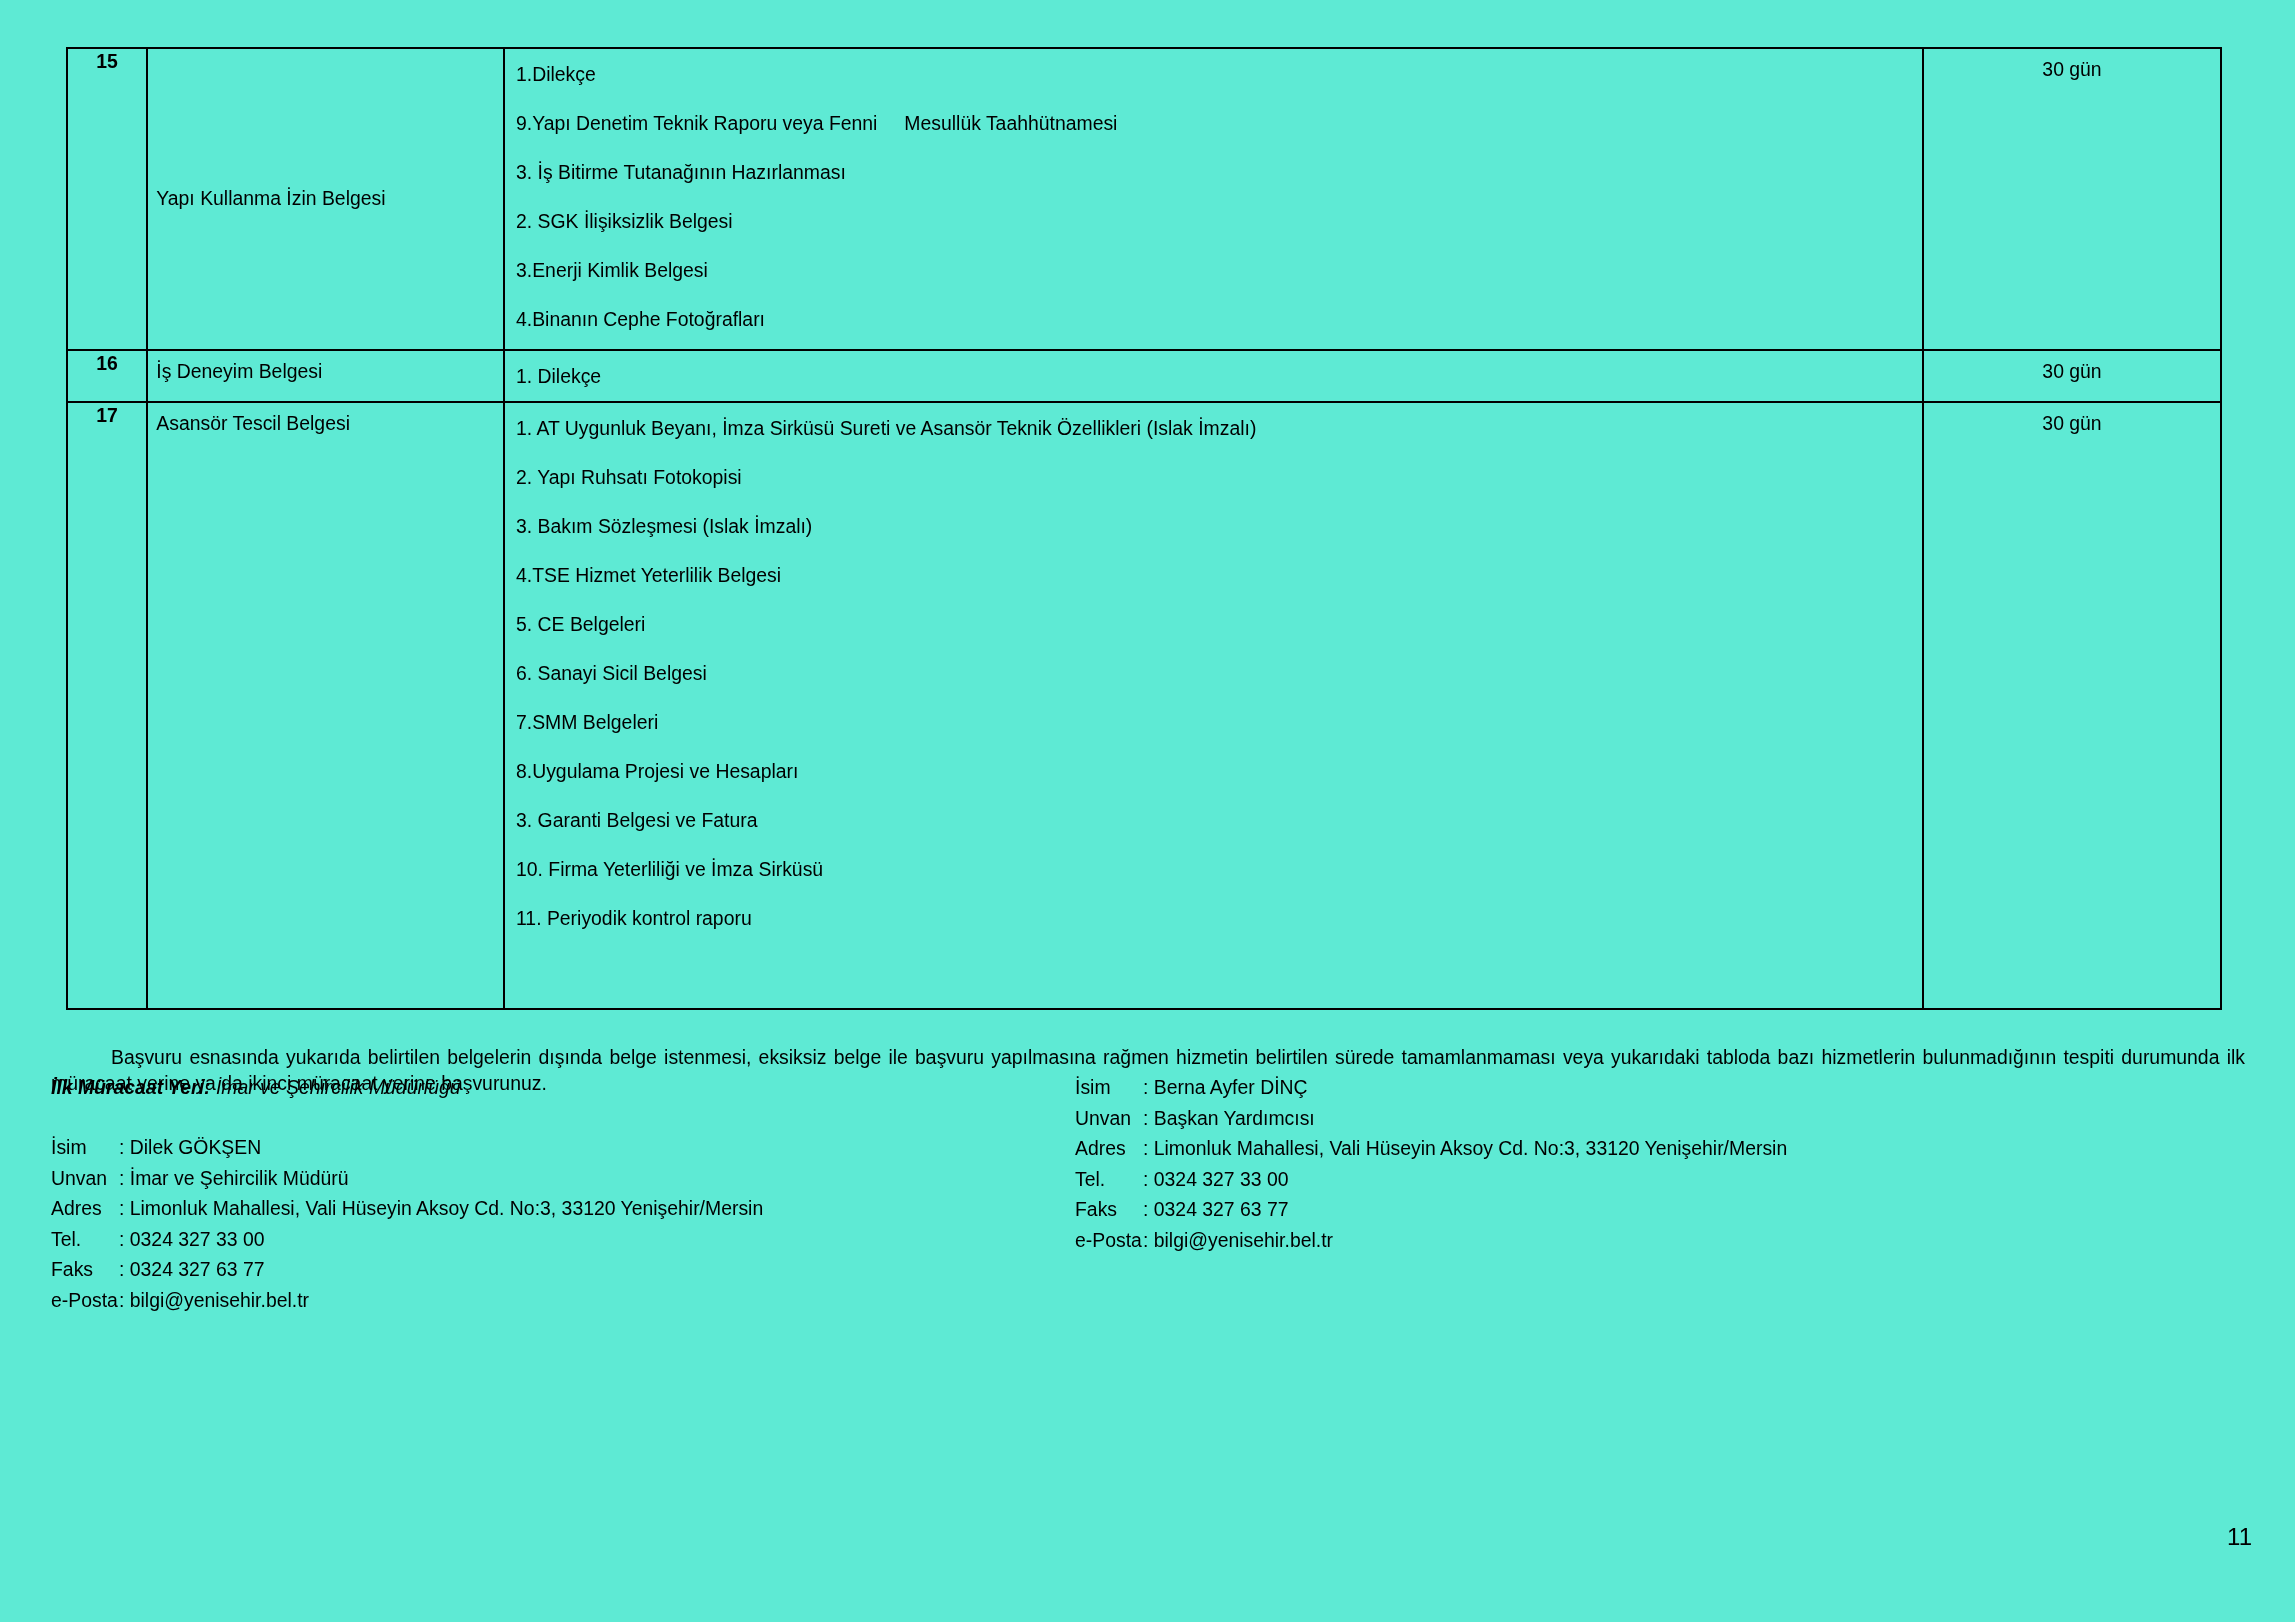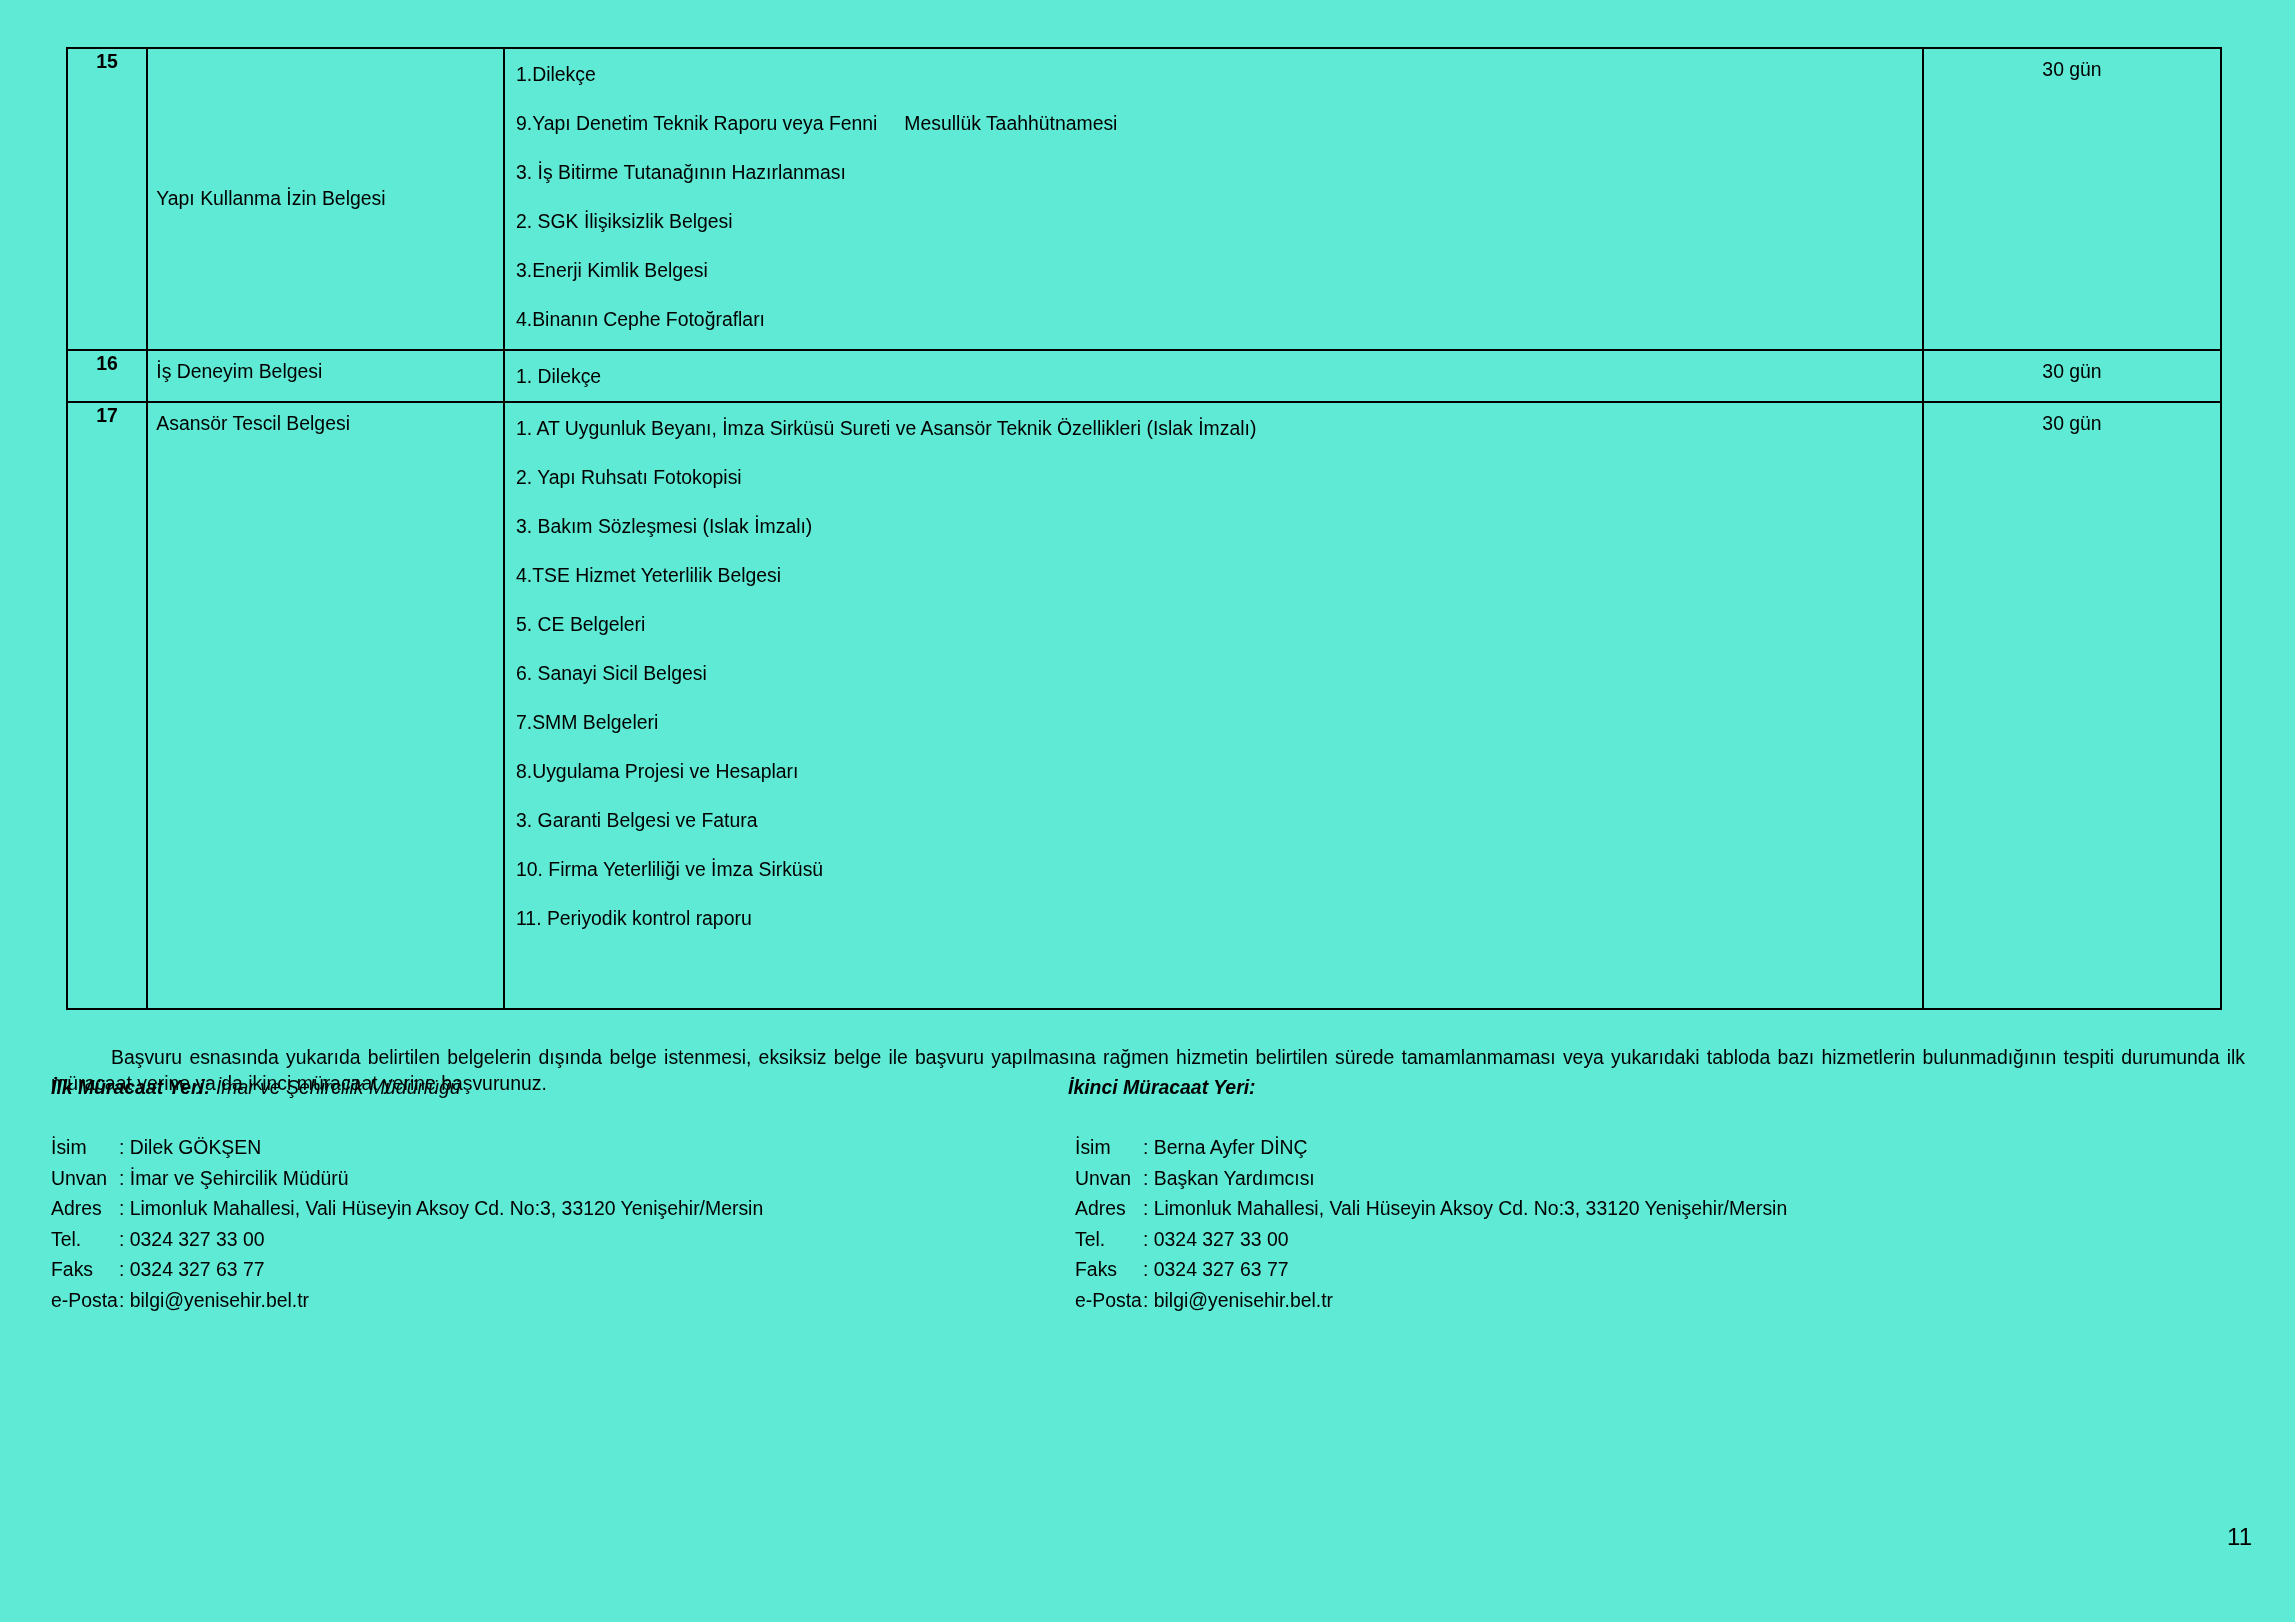--- a/index.html
+++ b/index.html
@@ -144,24 +144,20 @@
     </div>
     <div class="c-line"><span class="c-label">İsim</span><span>:</span> <span>Dilek GÖKŞEN</span></div>
     <div class="c-line"><span class="c-label">Unvan</span><span>:</span> <span>İmar ve Şehircilik Müdürü</span></div>
     <div class="c-line"><span class="c-label">Adres</span><span>:</span> <span>Limonluk Mahallesi, Vali Hüseyin Aksoy Cd. No:3, 33120 Yenişehir/Mersin</span></div>
     <div class="c-line"><span class="c-label">Tel.</span><span>:</span> <span>0324 327 33 00</span></div>
     <div class="c-line"><span class="c-label">Faks</span><span>:</span> <span>0324 327 63 77</span></div>
     <div class="c-line"><span class="c-label">e-Posta</span><span>:</span> <span>bilgi@yenisehir.bel.tr</span></div>
   </div>
 
   <div class="contact second">
-    <div class="contact-heading">
-      <span class="bold">İkinci Müracaat Yeri:</span>
-      <span></span>
-    </div>
     <div class="c-line"><span class="c-label">İsim</span><span>:</span> <span>Berna Ayfer DİNÇ</span></div>
     <div class="c-line"><span class="c-label">Unvan</span><span>:</span> <span>Başkan Yardımcısı</span></div>
     <div class="c-line"><span class="c-label">Adres</span><span>:</span> <span>Limonluk Mahallesi, Vali Hüseyin Aksoy Cd. No:3, 33120 Yenişehir/Mersin</span></div>
     <div class="c-line"><span class="c-label">Tel.</span><span>:</span> <span>0324 327 33 00</span></div>
     <div class="c-line"><span class="c-label">Faks</span><span>:</span> <span>0324 327 63 77</span></div>
     <div class="c-line"><span class="c-label">e-Posta</span><span>:</span> <span>bilgi@yenisehir.bel.tr</span></div>
   </div>
 
   <div class="page-number">11</div>
 

